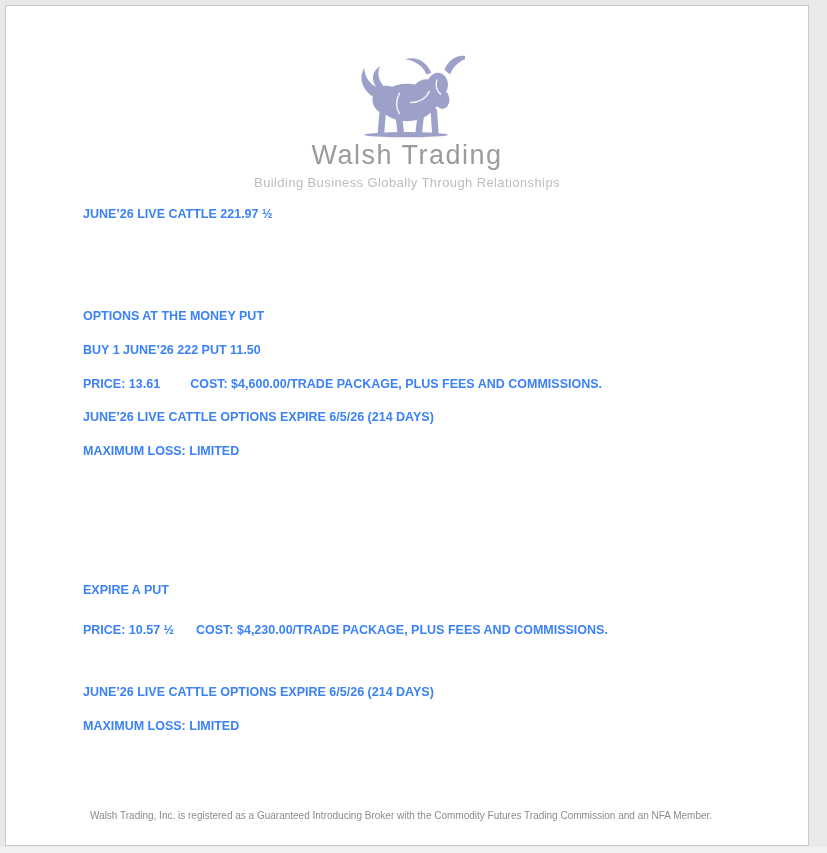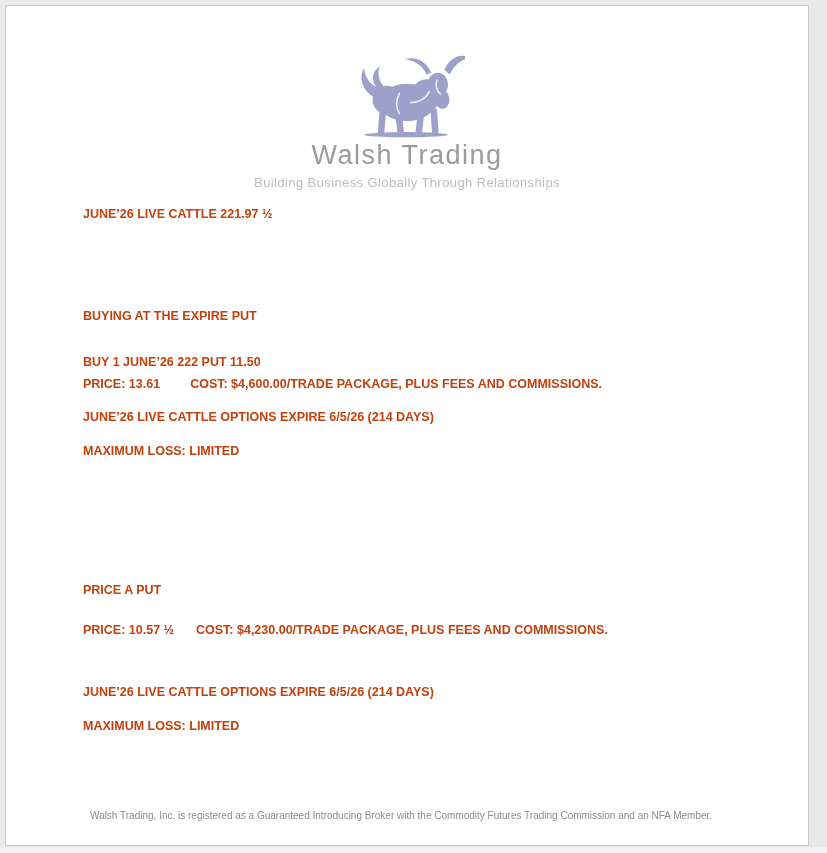--- a/index.html
+++ b/index.html
@@ -39,21 +39,21 @@
     margin-top:4px;
     font-size:13px;
     letter-spacing:0.4px;
     color:#bdbdbd;
   }
   .line {
     position:absolute;
     left:77px;
     font-size:12.5px;
     font-weight:bold;
-    color:#c2410c;
+    color:#3b82f6;
     white-space:pre;
     line-height:16px;
   }
   .gap1 { margin-left:30px; }
   .gap2 { margin-left:22px; }
   .footer {
     position:absolute;
     left:84px;
     top:804px;
     font-size:10px;
@@ -99,27 +99,27 @@
         <path d="M52,42 C48,50 48,58 52,64"></path>
         <path d="M92,28 C90,34 92,40 96,43"></path>
       </g>
     </svg>
     <div class="brand">Walsh Trading</div>
     <div class="tagline">Building Business Globally Through Relationships</div>
   </div>
 
   <div class="line" style="top:200px">JUNE’26 LIVE CATTLE 221.97 ½</div>
 
-  <div class="line" style="top:302px">BUYING AT THE EXPIRE PUT</div>
-  <div class="line" style="top:348px">BUY 1 JUNE’26 222 PUT 11.50</div>
+  <div class="line" style="top:302px">OPTIONS AT THE MONEY PUT</div>
+  <div class="line" style="top:336px">BUY 1 JUNE’26 222 PUT 11.50</div>
   <div class="line" style="top:370px"><span>PRICE: 13.61</span><span class="gap1">COST: $4,600.00/TRADE PACKAGE, PLUS FEES AND COMMISSIONS.</span></div>
   <div class="line" style="top:403px">JUNE’26 LIVE CATTLE OPTIONS EXPIRE 6/5/26 (214 DAYS)</div>
   <div class="line" style="top:437px">MAXIMUM LOSS: LIMITED</div>
 
-  <div class="line" style="top:576px">PRICE A PUT</div>
+  <div class="line" style="top:576px">EXPIRE A PUT</div>
   <div class="line" style="top:616px"><span>PRICE: 10.57 ½</span><span class="gap2">COST: $4,230.00/TRADE PACKAGE, PLUS FEES AND COMMISSIONS.</span></div>
   <div class="line" style="top:678px">JUNE’26 LIVE CATTLE OPTIONS EXPIRE 6/5/26 (214 DAYS)</div>
   <div class="line" style="top:712px">MAXIMUM LOSS: LIMITED</div>
 
   <div class="footer">Walsh Trading, Inc. is registered as a Guaranteed Introducing Broker with the Commodity Futures Trading Commission and an NFA Member.</div>
 
 </div>
 
 <div class="below-page"></div>
 

